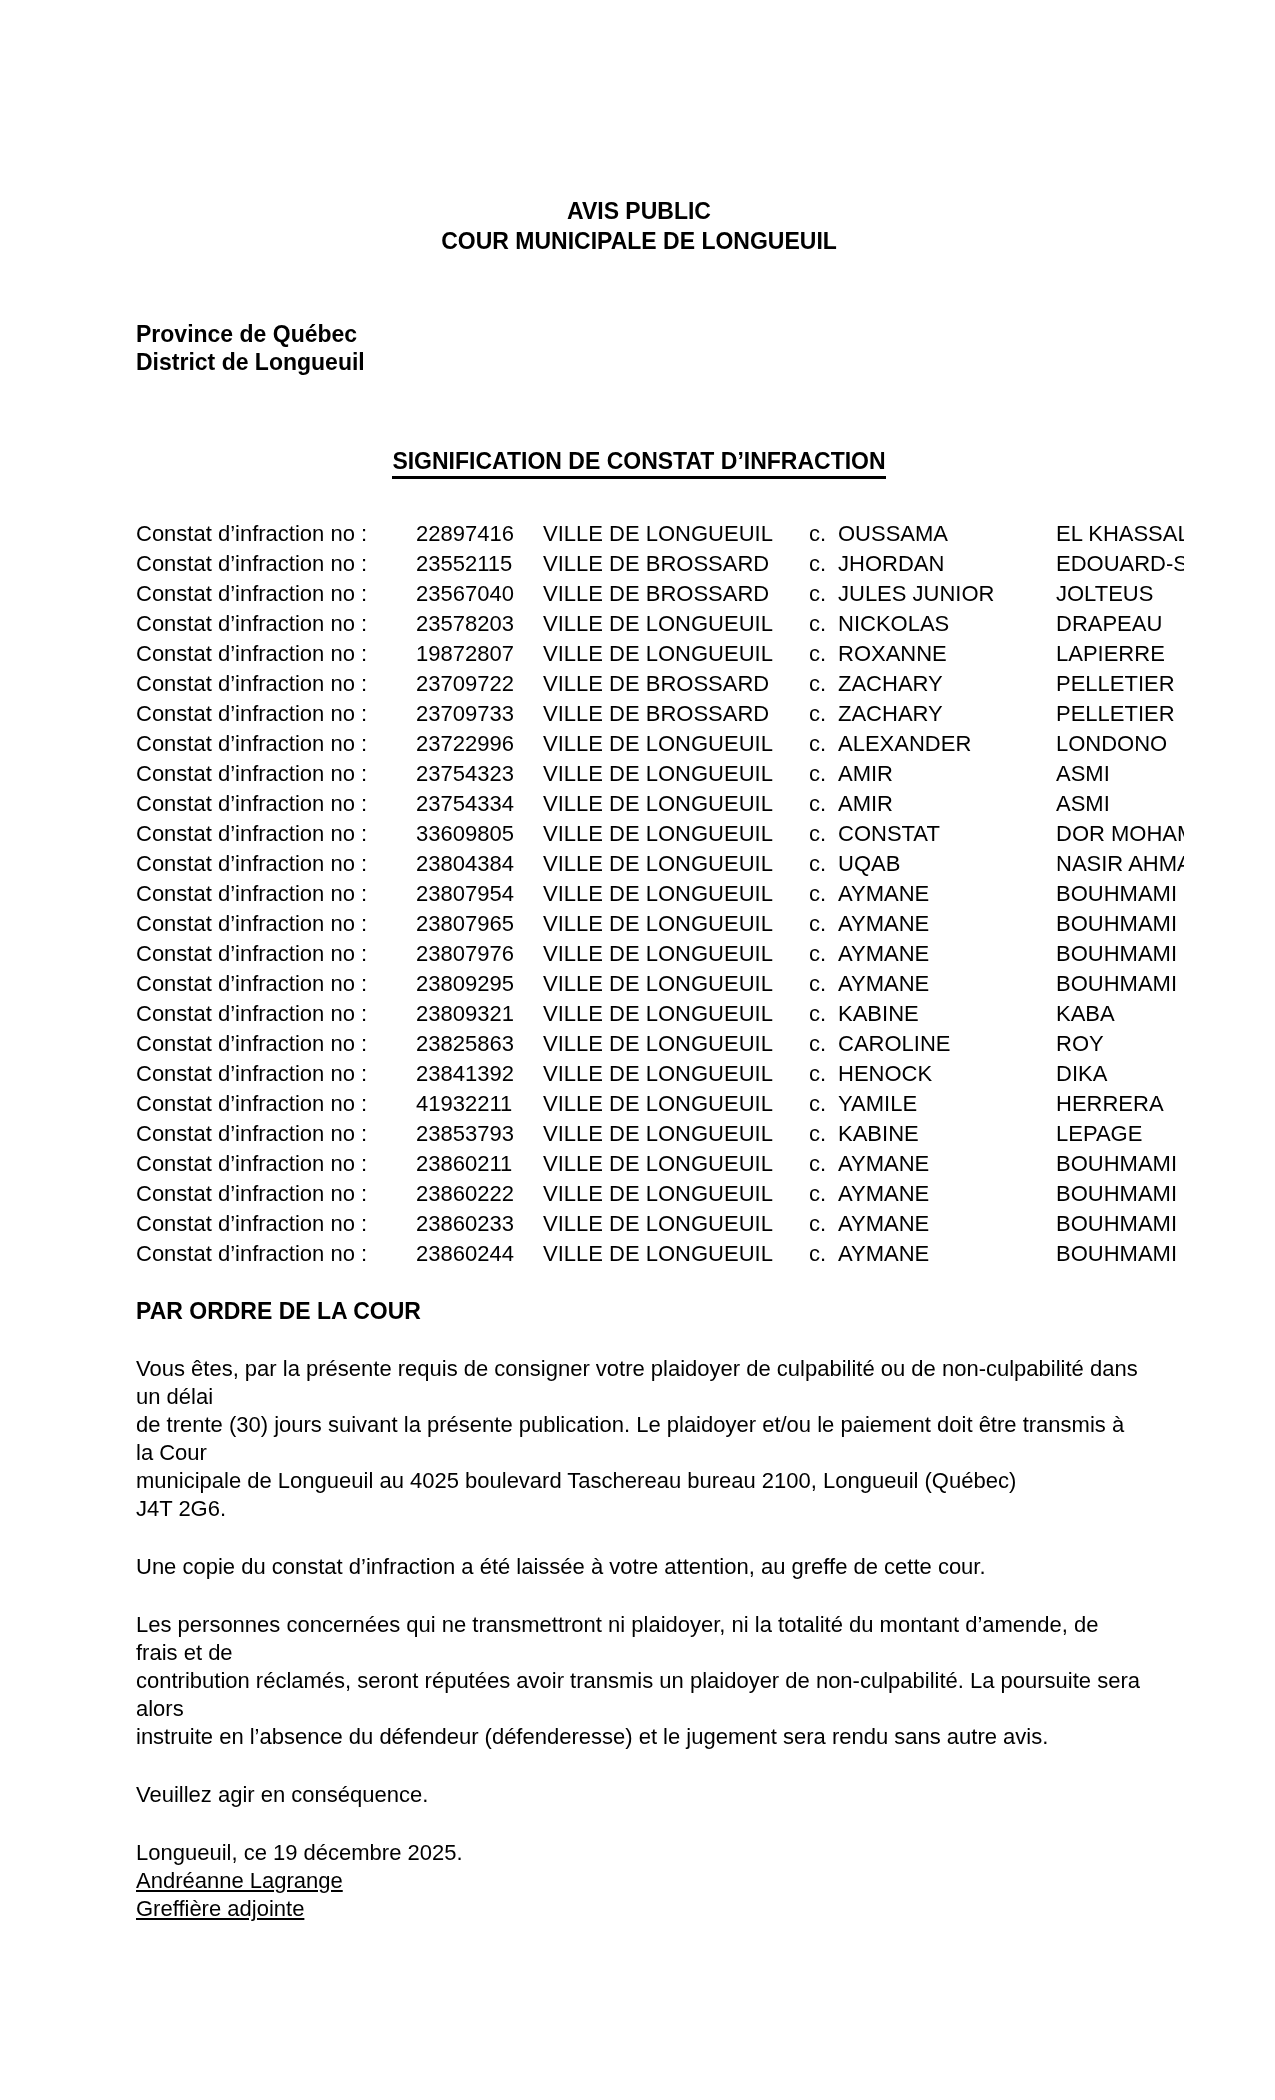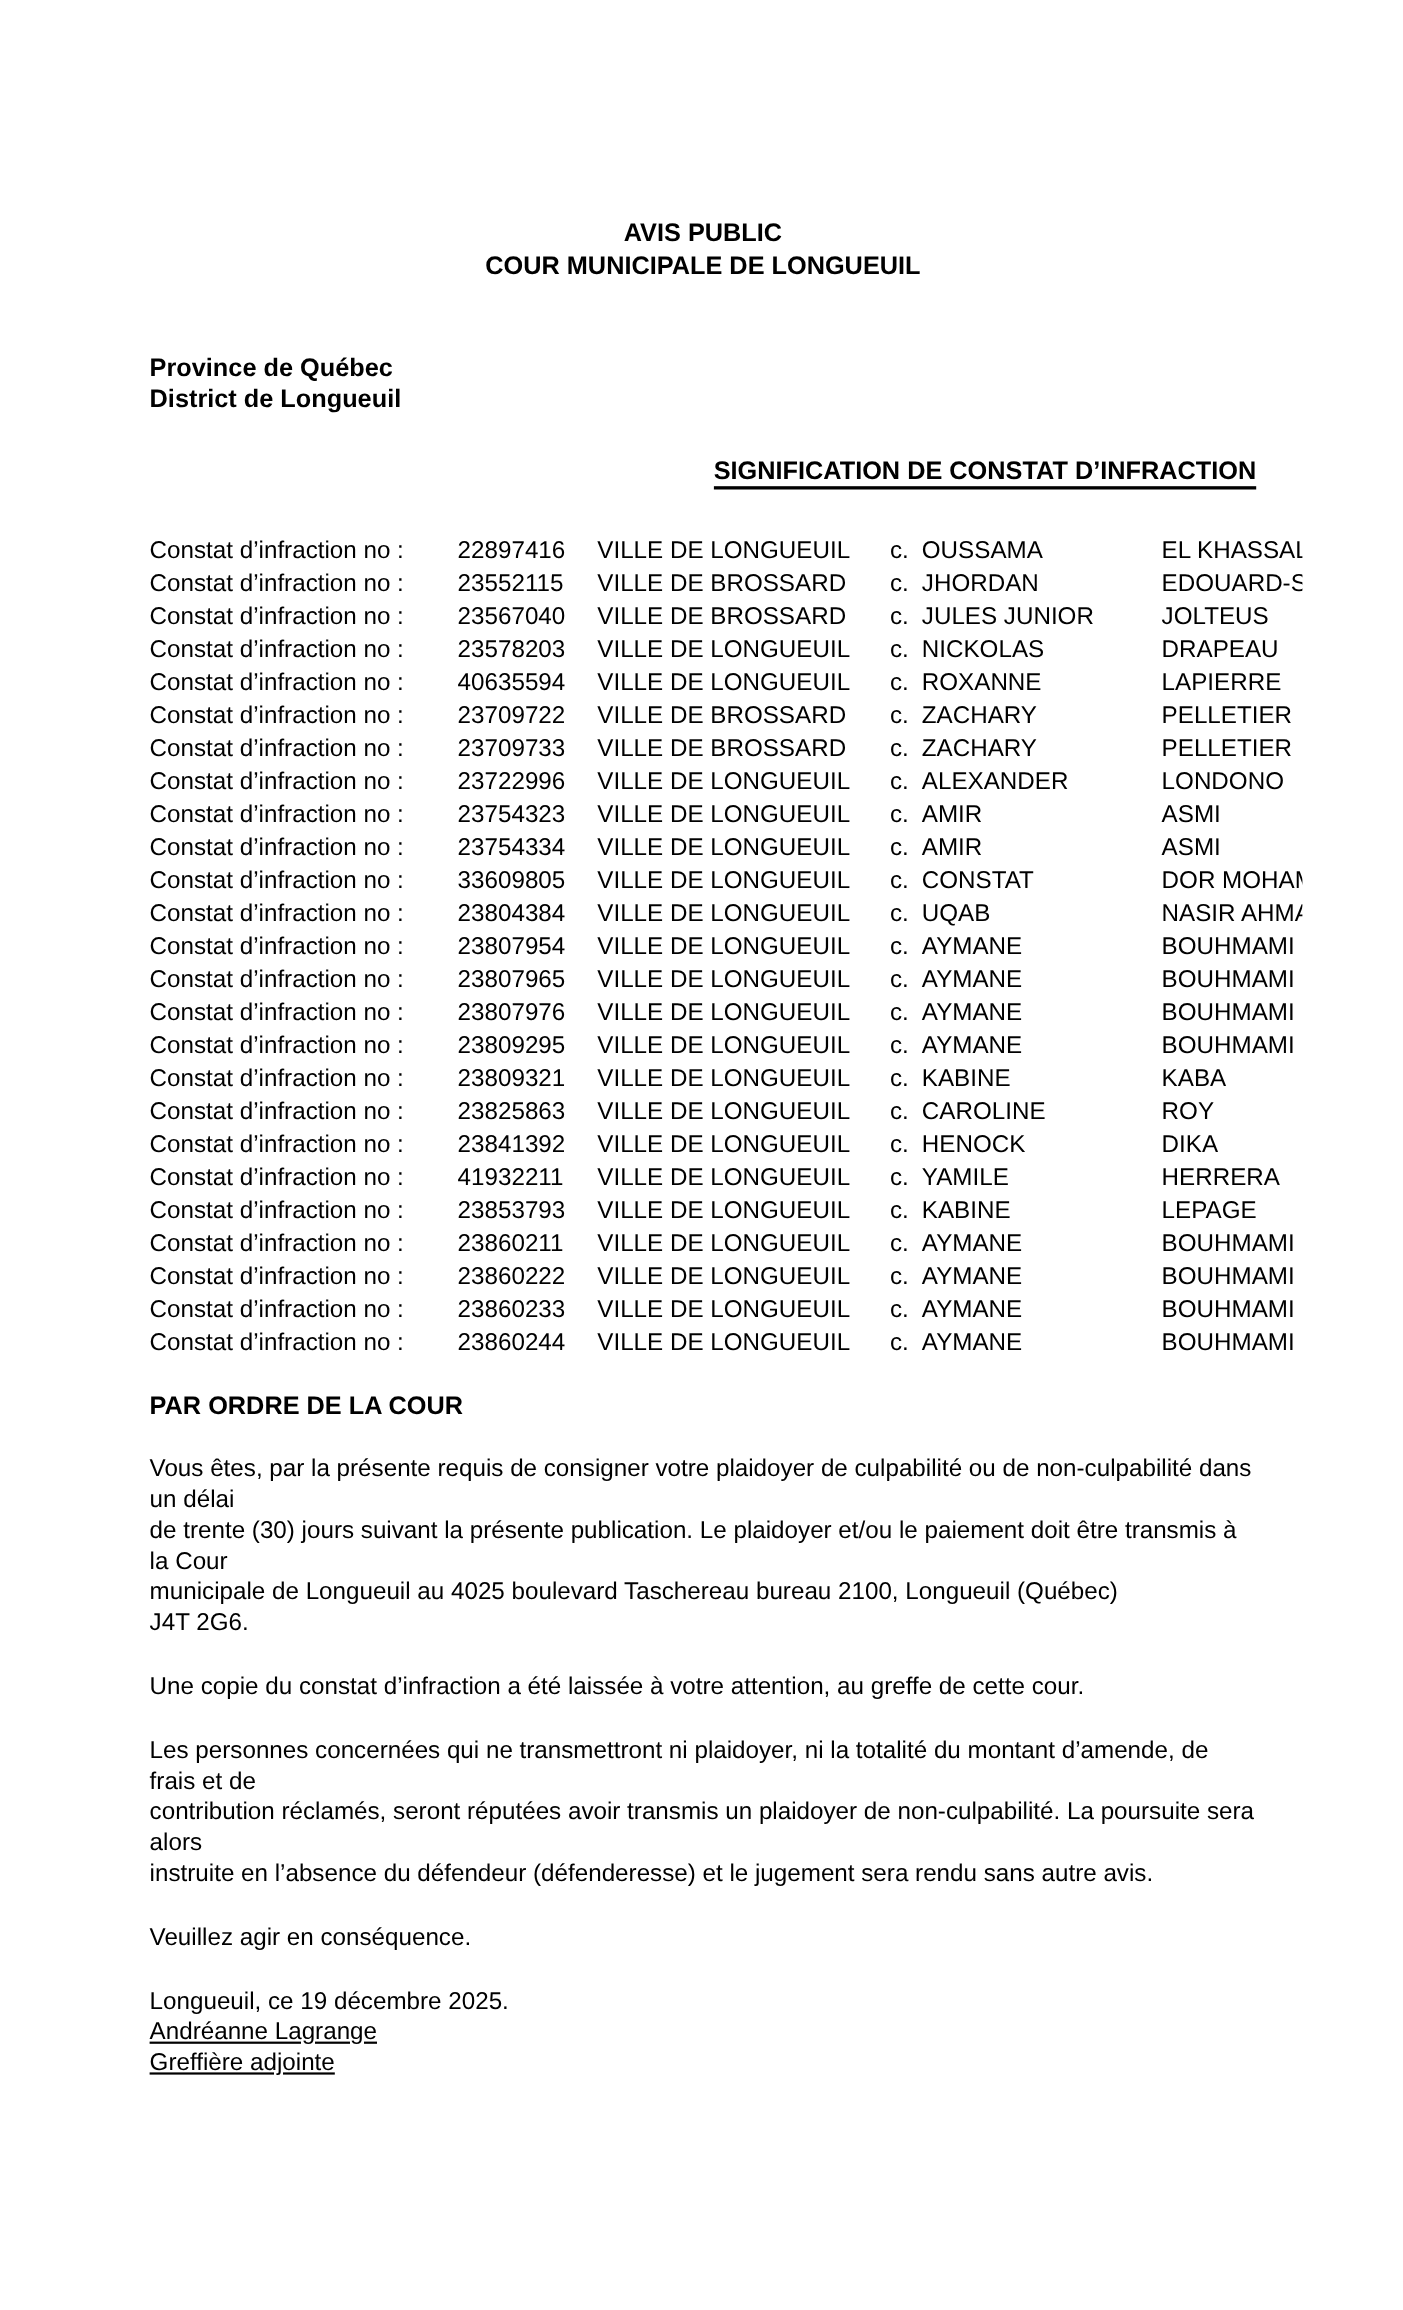--- a/index.html
+++ b/index.html
@@ -27,22 +27,22 @@
     font-size: 23px;
     line-height: 30px;
   }
   .province-block {
     margin-top: 64px;
     font-weight: bold;
     font-size: 23px;
     line-height: 28px;
   }
   .section-heading-wrap {
-    margin-top: 38px;
-    text-align: right;
+    margin-top: 72px;
+    text-align: center;
   }
   .section-heading {
     display: inline-block;
     font-weight: bold;
     font-size: 23px;
     line-height: 24px;
     border-bottom: 3px solid #000;
     padding-bottom: 3px;
   }
   .constat-table {
@@ -128,21 +128,21 @@
         <span class="c-label">Constat d’infraction no :</span>
         <span class="c-num">23578203</span>
         <span class="c-city">VILLE DE LONGUEUIL</span>
         <span class="c-vs">c.</span>
         <span class="c-first">NICKOLAS</span>
         <span class="c-last">DRAPEAU</span>
       </div>
 
       <div class="constat-row">
         <span class="c-label">Constat d’infraction no :</span>
-        <span class="c-num">40635594</span>
+        <span class="c-num">19872807</span>
         <span class="c-city">VILLE DE LONGUEUIL</span>
         <span class="c-vs">c.</span>
         <span class="c-first">ROXANNE</span>
         <span class="c-last">LAPIERRE</span>
       </div>
 
       <div class="constat-row">
         <span class="c-label">Constat d’infraction no :</span>
         <span class="c-num">23709722</span>
         <span class="c-city">VILLE DE BROSSARD</span>

